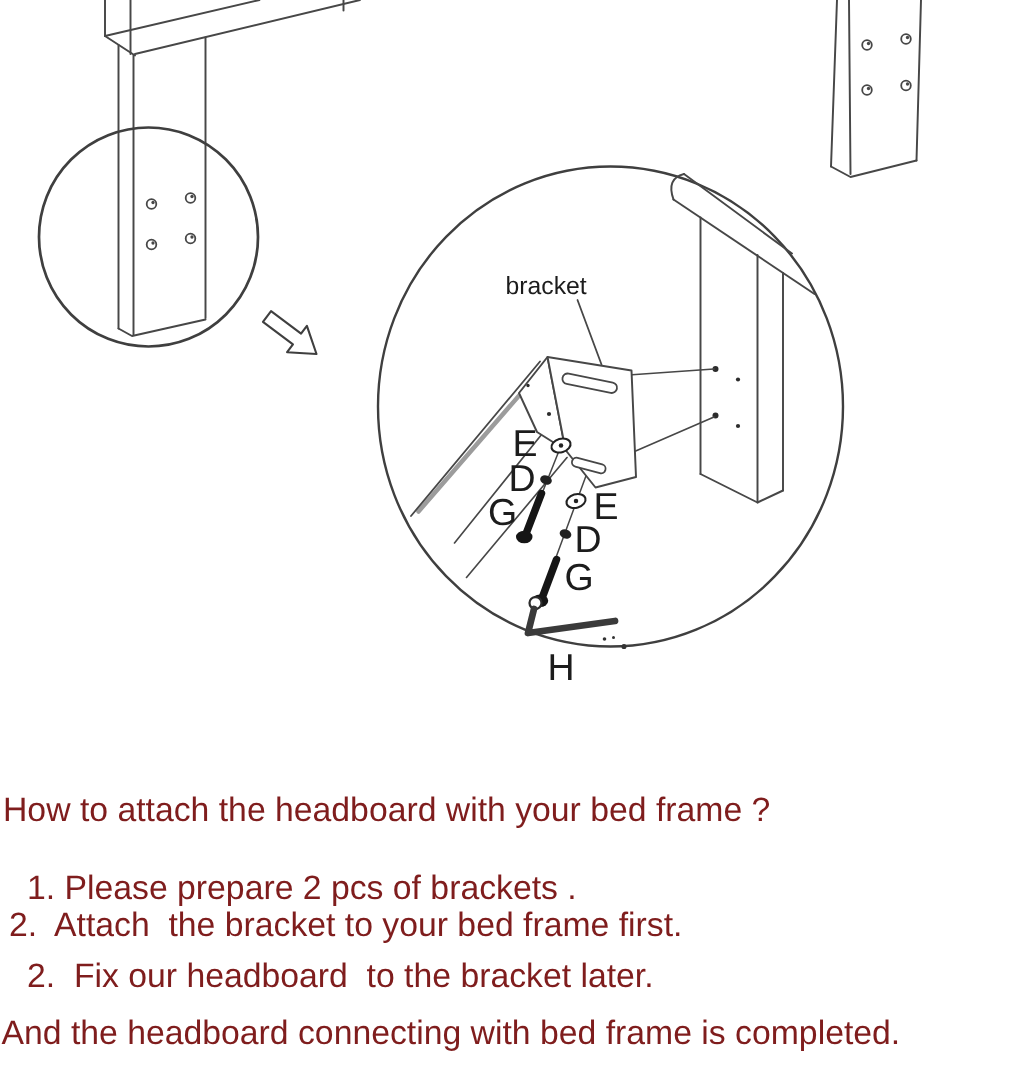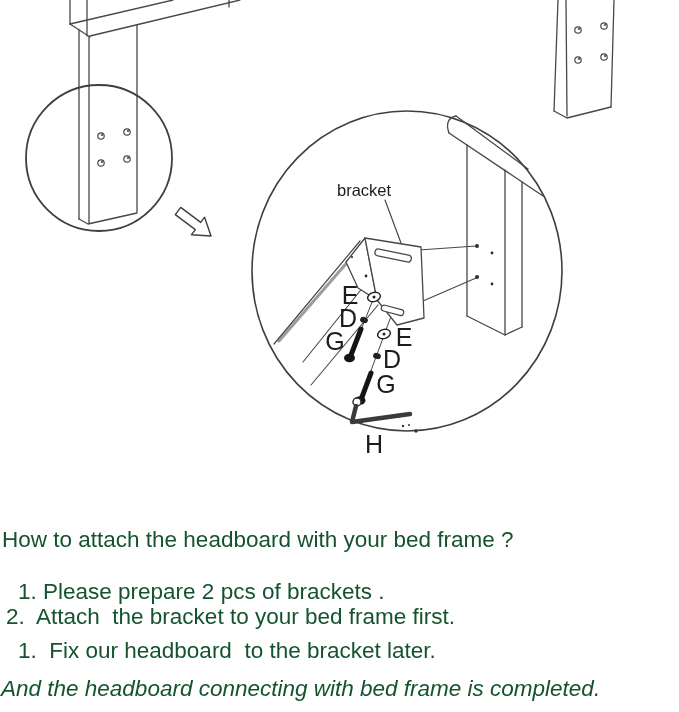--- a/index.html
+++ b/index.html
@@ -1,26 +1,26 @@
 <!DOCTYPE html>
 <html><head>
 <meta charset="utf-8">
 <style>
   html,body{margin:0;padding:0;background:#ffffff;}
   body{width:679px;height:712px;position:relative;overflow:hidden;
        font-family:"Liberation Sans", sans-serif;color:#242424;}
   .page{position:absolute;inset:0;background:#fff;}
   svg{position:absolute;left:0;top:0;}
   .instructions{position:absolute;left:0;top:0;width:679px;}
-  .txt{position:absolute;white-space:pre;font-size:22.5px;line-height:26px;color:#14532d;text-align:right;}
+  .txt{position:absolute;white-space:pre;font-size:22.5px;line-height:26px;color:#7f1d1d;text-align:right;}
   .heading{left:2px;top:527px;}
   .step1{left:18px;top:579px;}
   .step2{left:6px;top:604px;}
   .step3{left:18px;top:638px;}
-  .footer{left:1px;top:676px;font-style:italic;}
+  .footer{left:1px;top:676px;}
   .lbl{font-family:"Liberation Sans", sans-serif;fill:#1c1c1c;}
 </style>
 </head>
 <body>
 
 <div class="page">
 
   <svg width="679" height="520" viewBox="0 0 679 520" fill="none" stroke="#474747" stroke-width="1.3" stroke-linecap="round" stroke-linejoin="round">
 
     <g>
@@ -145,17 +145,17 @@
         <circle cx="579" cy="59" r="1.1" fill="#474747" stroke="none"></circle>
         <circle cx="605" cy="56" r="1.1" fill="#474747" stroke="none"></circle>
       </g>
     </g>
   </svg>
 
   <div class="instructions">
     <div class="txt heading">How to attach the headboard with your bed frame ?</div>
     <div class="txt step1">1. Please prepare 2 pcs of brackets .</div>
     <div class="txt step2">2.  Attach  the bracket to your bed frame first.</div>
-    <div class="txt step3">1.  Fix our headboard  to the bracket later.</div>
+    <div class="txt step3">2.  Fix our headboard  to the bracket later.</div>
     <div class="txt footer">And the headboard connecting with bed frame is completed.</div>
   </div>
 
 </div>
 
 </body></html>

